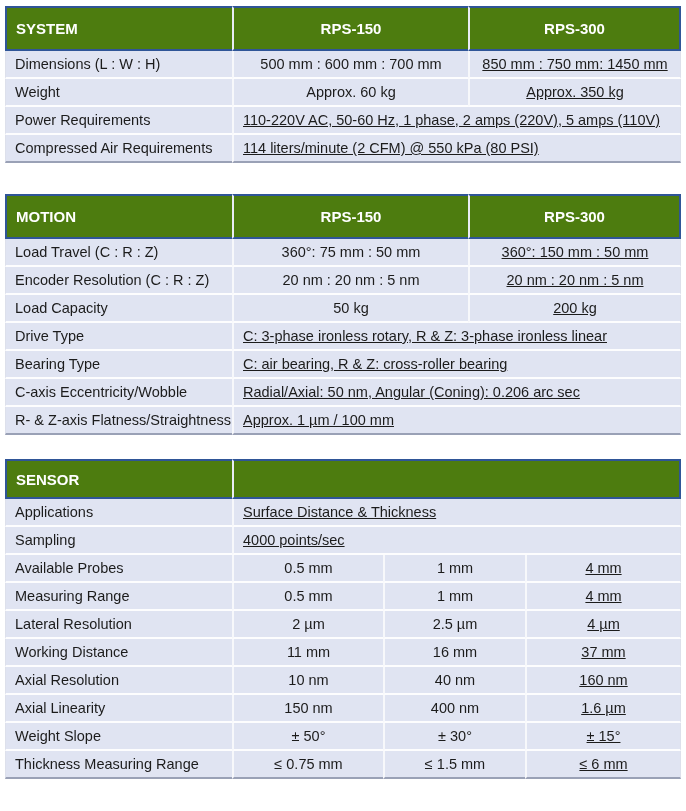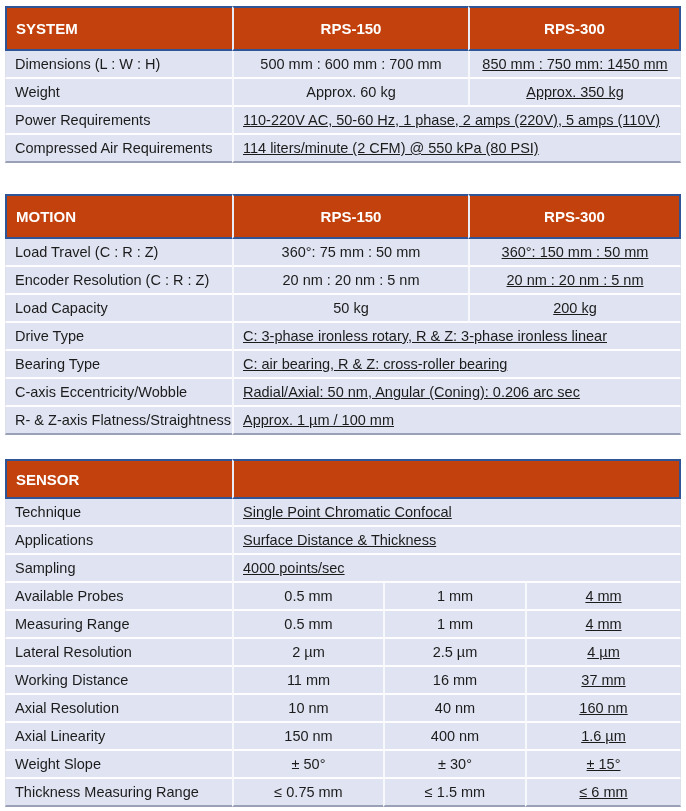--- a/index.html
+++ b/index.html
@@ -15,21 +15,21 @@
     border-spacing: 0;
     table-layout: fixed;
     margin-left: 5px;
     width: 676px;
   }
   table.t1 { margin-top: 6px; }
   table.t2 { margin-top: 31px; }
   table.t3 { margin-top: 24px; }
 
   th {
-    background: #c2410c;
+    background: #4d7c0f;
     color: #ffffff;
     font-size: 15px;
     font-weight: bold;
     height: 40px;
     padding: 0 9px;
     text-align: left;
     border-top: 2px solid #2F5597;
     border-bottom: 2px solid #2F5597;
     white-space: nowrap;
     overflow: hidden;
@@ -145,24 +145,20 @@
       <col style="width:151px">
       <col style="width:142px">
       <col style="width:156px">
     </colgroup>
   <tbody>
       <tr>
     <th>SENSOR</th>
     <th colspan="3"></th>
   </tr>
   <tr>
-    <td>Technique</td>
-    <td class="span-val" colspan="3">Single Point Chromatic Confocal</td>
-  </tr>
-  <tr>
     <td>Applications</td>
     <td class="span-val" colspan="3">Surface Distance &amp; Thickness</td>
   </tr>
   <tr>
     <td>Sampling</td>
     <td class="span-val" colspan="3">4000 points/sec</td>
   </tr>
   <tr>
     <td>Available Probes</td>
     <td class="val">0.5 mm</td>

